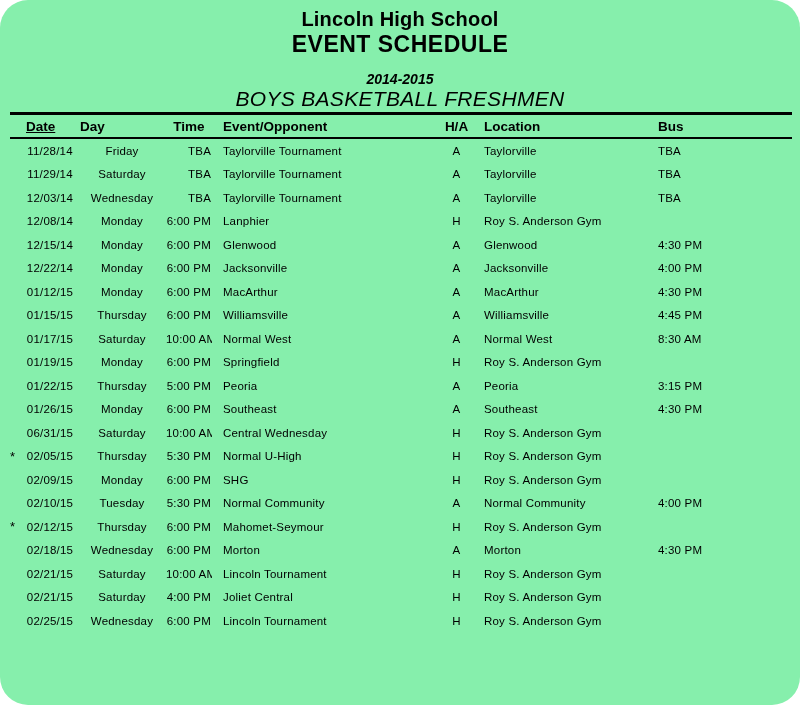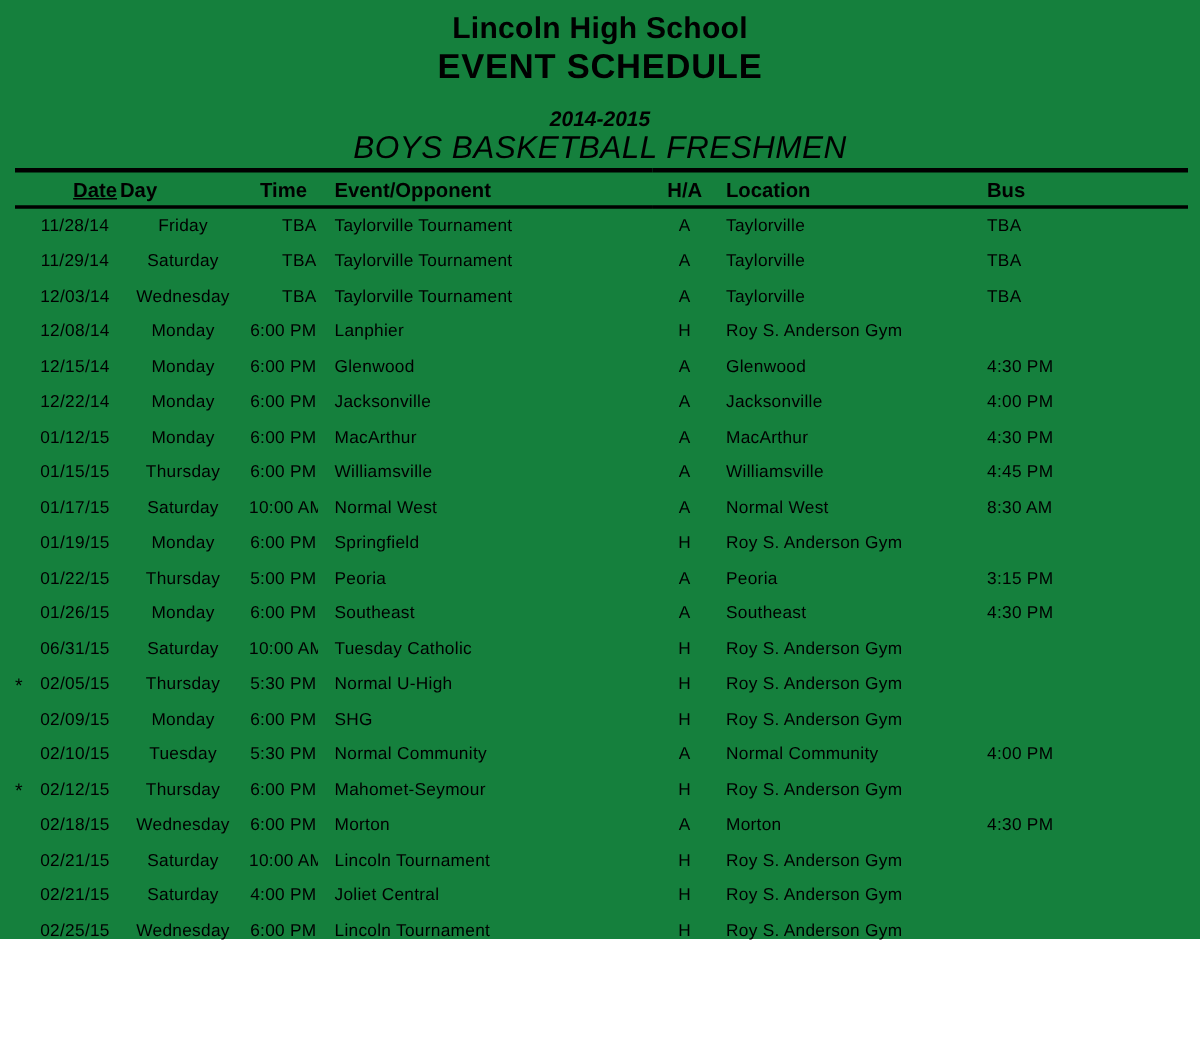--- a/index.html
+++ b/index.html
@@ -10,22 +10,23 @@
   body {
     width: 800px;
     height: 705px;
     font-family: "Liberation Sans", "DejaVu Sans", sans-serif;
     color: #000000;
     overflow: hidden;
   }
   .page {
     position: relative;
     width: 800px;
-    height: 626px;
-    background: #15803d;
+    height: 705px;
+    background: #86efac;
+    border-radius: 28px;
   }
   .titles {
     text-align: center;
     padding-top: 8px;
   }
   .school-name {
     font-size: 20px;
     font-weight: bold;
     line-height: 23px;
     letter-spacing: 0.2px;
@@ -66,21 +67,21 @@
   col.c-bus  { width: 142px; }
   thead th {
     font-size: 13.5px;
     font-weight: bold;
     border-bottom: 2px solid #000000;
     height: 22px;
     padding: 0;
     vertical-align: middle;
     white-space: nowrap;
   }
-  th.date { text-align: right; padding-left: 4px; text-decoration: underline; }
+  th.date { text-align: left; padding-left: 4px; text-decoration: underline; }
   th.day  { text-align: left; padding-left: 2px; }
   th.time { text-align: center; }
   th.event{ text-align: left; padding-left: 11px; }
   th.ha   { text-align: center; }
   th.loc  { text-align: left; padding-left: 6px; }
   th.bus  { text-align: left; padding-left: 8px; }
   tbody td {
     font-size: 11.5px;
     letter-spacing: 0.2px;
     height: 23.5px;
@@ -251,21 +252,21 @@
           <td class="event">Southeast</td>
           <td class="ha">A</td>
           <td class="loc">Southeast</td>
           <td class="bus">4:30 PM</td>
         </tr>
         <tr>
           <td class="star"></td>
           <td class="date">06/31/15</td>
           <td class="day">Saturday</td>
           <td class="time">10:00 AM</td>
-          <td class="event">Tuesday Catholic</td>
+          <td class="event">Central Wednesday</td>
           <td class="ha">H</td>
           <td class="loc">Roy S. Anderson Gym</td>
           <td class="bus"></td>
         </tr>
         <tr>
           <td class="star">*</td>
           <td class="date">02/05/15</td>
           <td class="day">Thursday</td>
           <td class="time">5:30 PM</td>
           <td class="event">Normal U-High</td>

